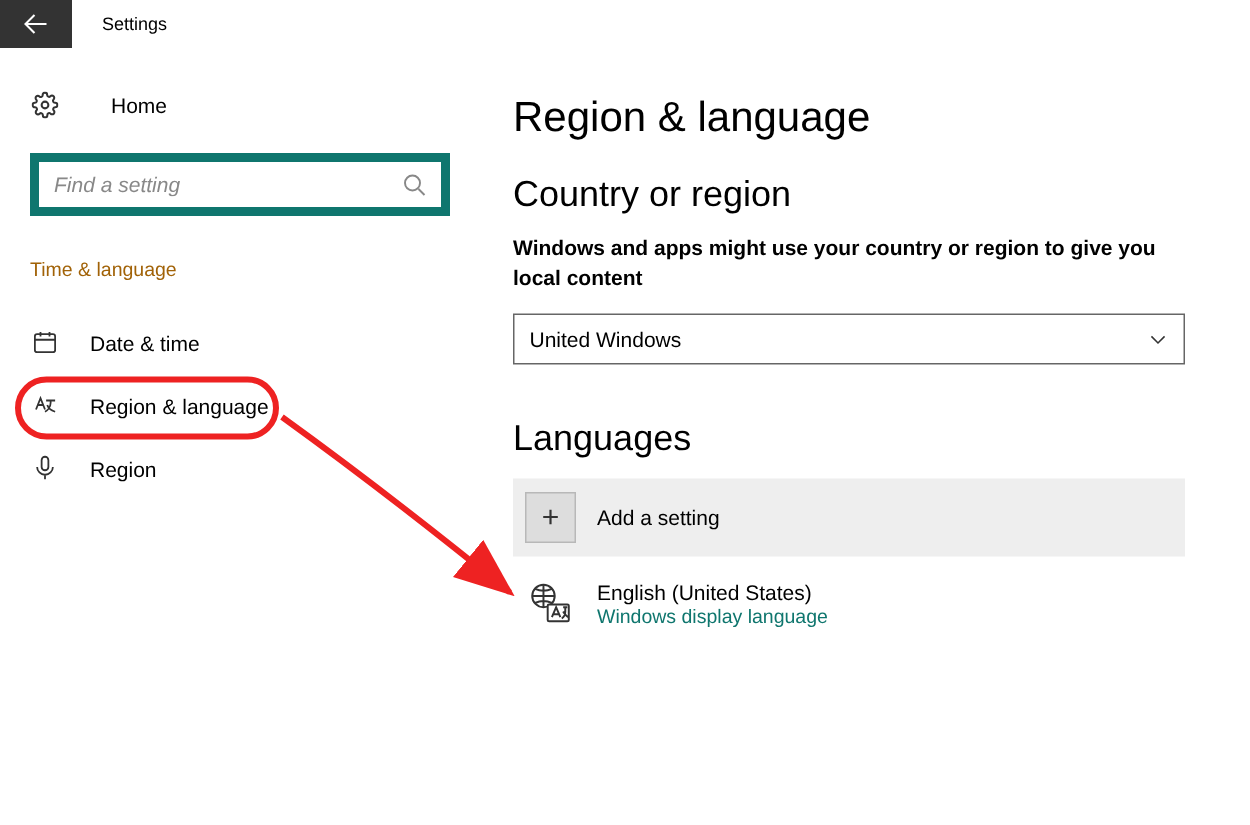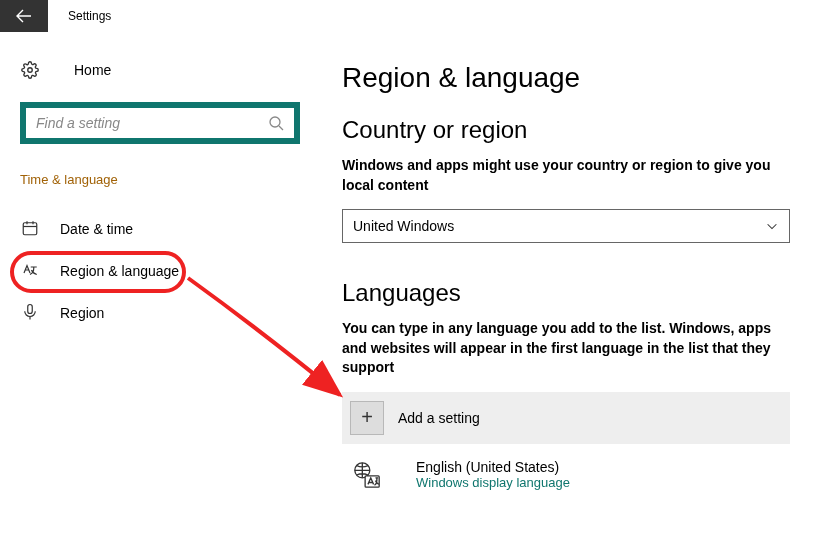--- a/index.html
+++ b/index.html
@@ -23,21 +23,21 @@
     .nav-item span.label { font-size: 14px; color: #000; }
     .main { flex: 1; padding: 30px 40px 0 24px; }
     .main h1 { font-size: 28px; font-weight: 300; margin-bottom: 22px; }
     .main h2 { font-size: 24px; font-weight: 400; margin-bottom: 12px; margin-top: 4px;}
     .main p.desc { font-size: 14px; color: #000; line-height: 1.4; margin-bottom: 14px; font-weight: bold; }
     .select { width: 448px; height: 34px; border: 1px solid #666; display: flex; align-items: center; justify-content: space-between; padding: 0 10px; cursor: pointer; margin-bottom: 36px;}
     .select span { font-size: 14px; }
     .add-lang { width: 448px; height: 52px; background: #eee; display: flex; align-items: center; padding: 0 8px; cursor: pointer; gap: 14px; margin-bottom: 14px;}
     .add-lang .plus { width: 34px; height: 34px; background: #ddd; border:1px solid #b8b8b8; display: flex; align-items: center; justify-content: center; font-size: 20px; color: #333; font-weight: 300;}
     .add-lang span.lbl { font-size: 14px; }
-    .lang-entry { display: flex; align-items: center; gap: 32px; padding: 0 8px; }
+    .lang-entry { display: flex; align-items: center; gap: 14px; padding: 0 8px; }
     .lang-icon { width: 34px; height: 34px; display:flex; align-items:center; justify-content:center; }
     .lang-text .name { font-size: 14px; }
     .lang-text .sub { font-size: 13px; color: #0f766e; }
     
     .highlight-ring { position: absolute; border: 4px solid #e22; border-radius: 24px; pointer-events: none; }
     svg.arrow { position: absolute; pointer-events: none; }
   </style>
 </head>
 <body>
 
@@ -113,21 +113,20 @@
     <h2>Country or region</h2>
     <p class="desc">Windows and apps might use your country or region to give you local content</p>
     <div class="select">
       <span>United Windows</span>
       <svg width="14" height="14" viewBox="0 0 16 16" fill="none" stroke="#333" stroke-width="1.2">
           <path d="M3 6 L8 11 L13 6"></path>
         </svg>
     </div>
 
     <h2>Languages</h2>
-    <p class="desc">You can type in any language you add to the list. Windows, apps and websites will appear in the first language in the list that they support</p>
 
     <div class="add-lang">
       <div class="plus">+</div>
       <span class="lbl">Add a setting</span>
     </div>
 
     <div class="lang-entry">
       <div class="lang-icon">
         <svg width="30" height="30" viewBox="0 0 32 32" fill="none" stroke="#333" stroke-width="1.4">
           <circle cx="11" cy="11" r="8"></circle>

